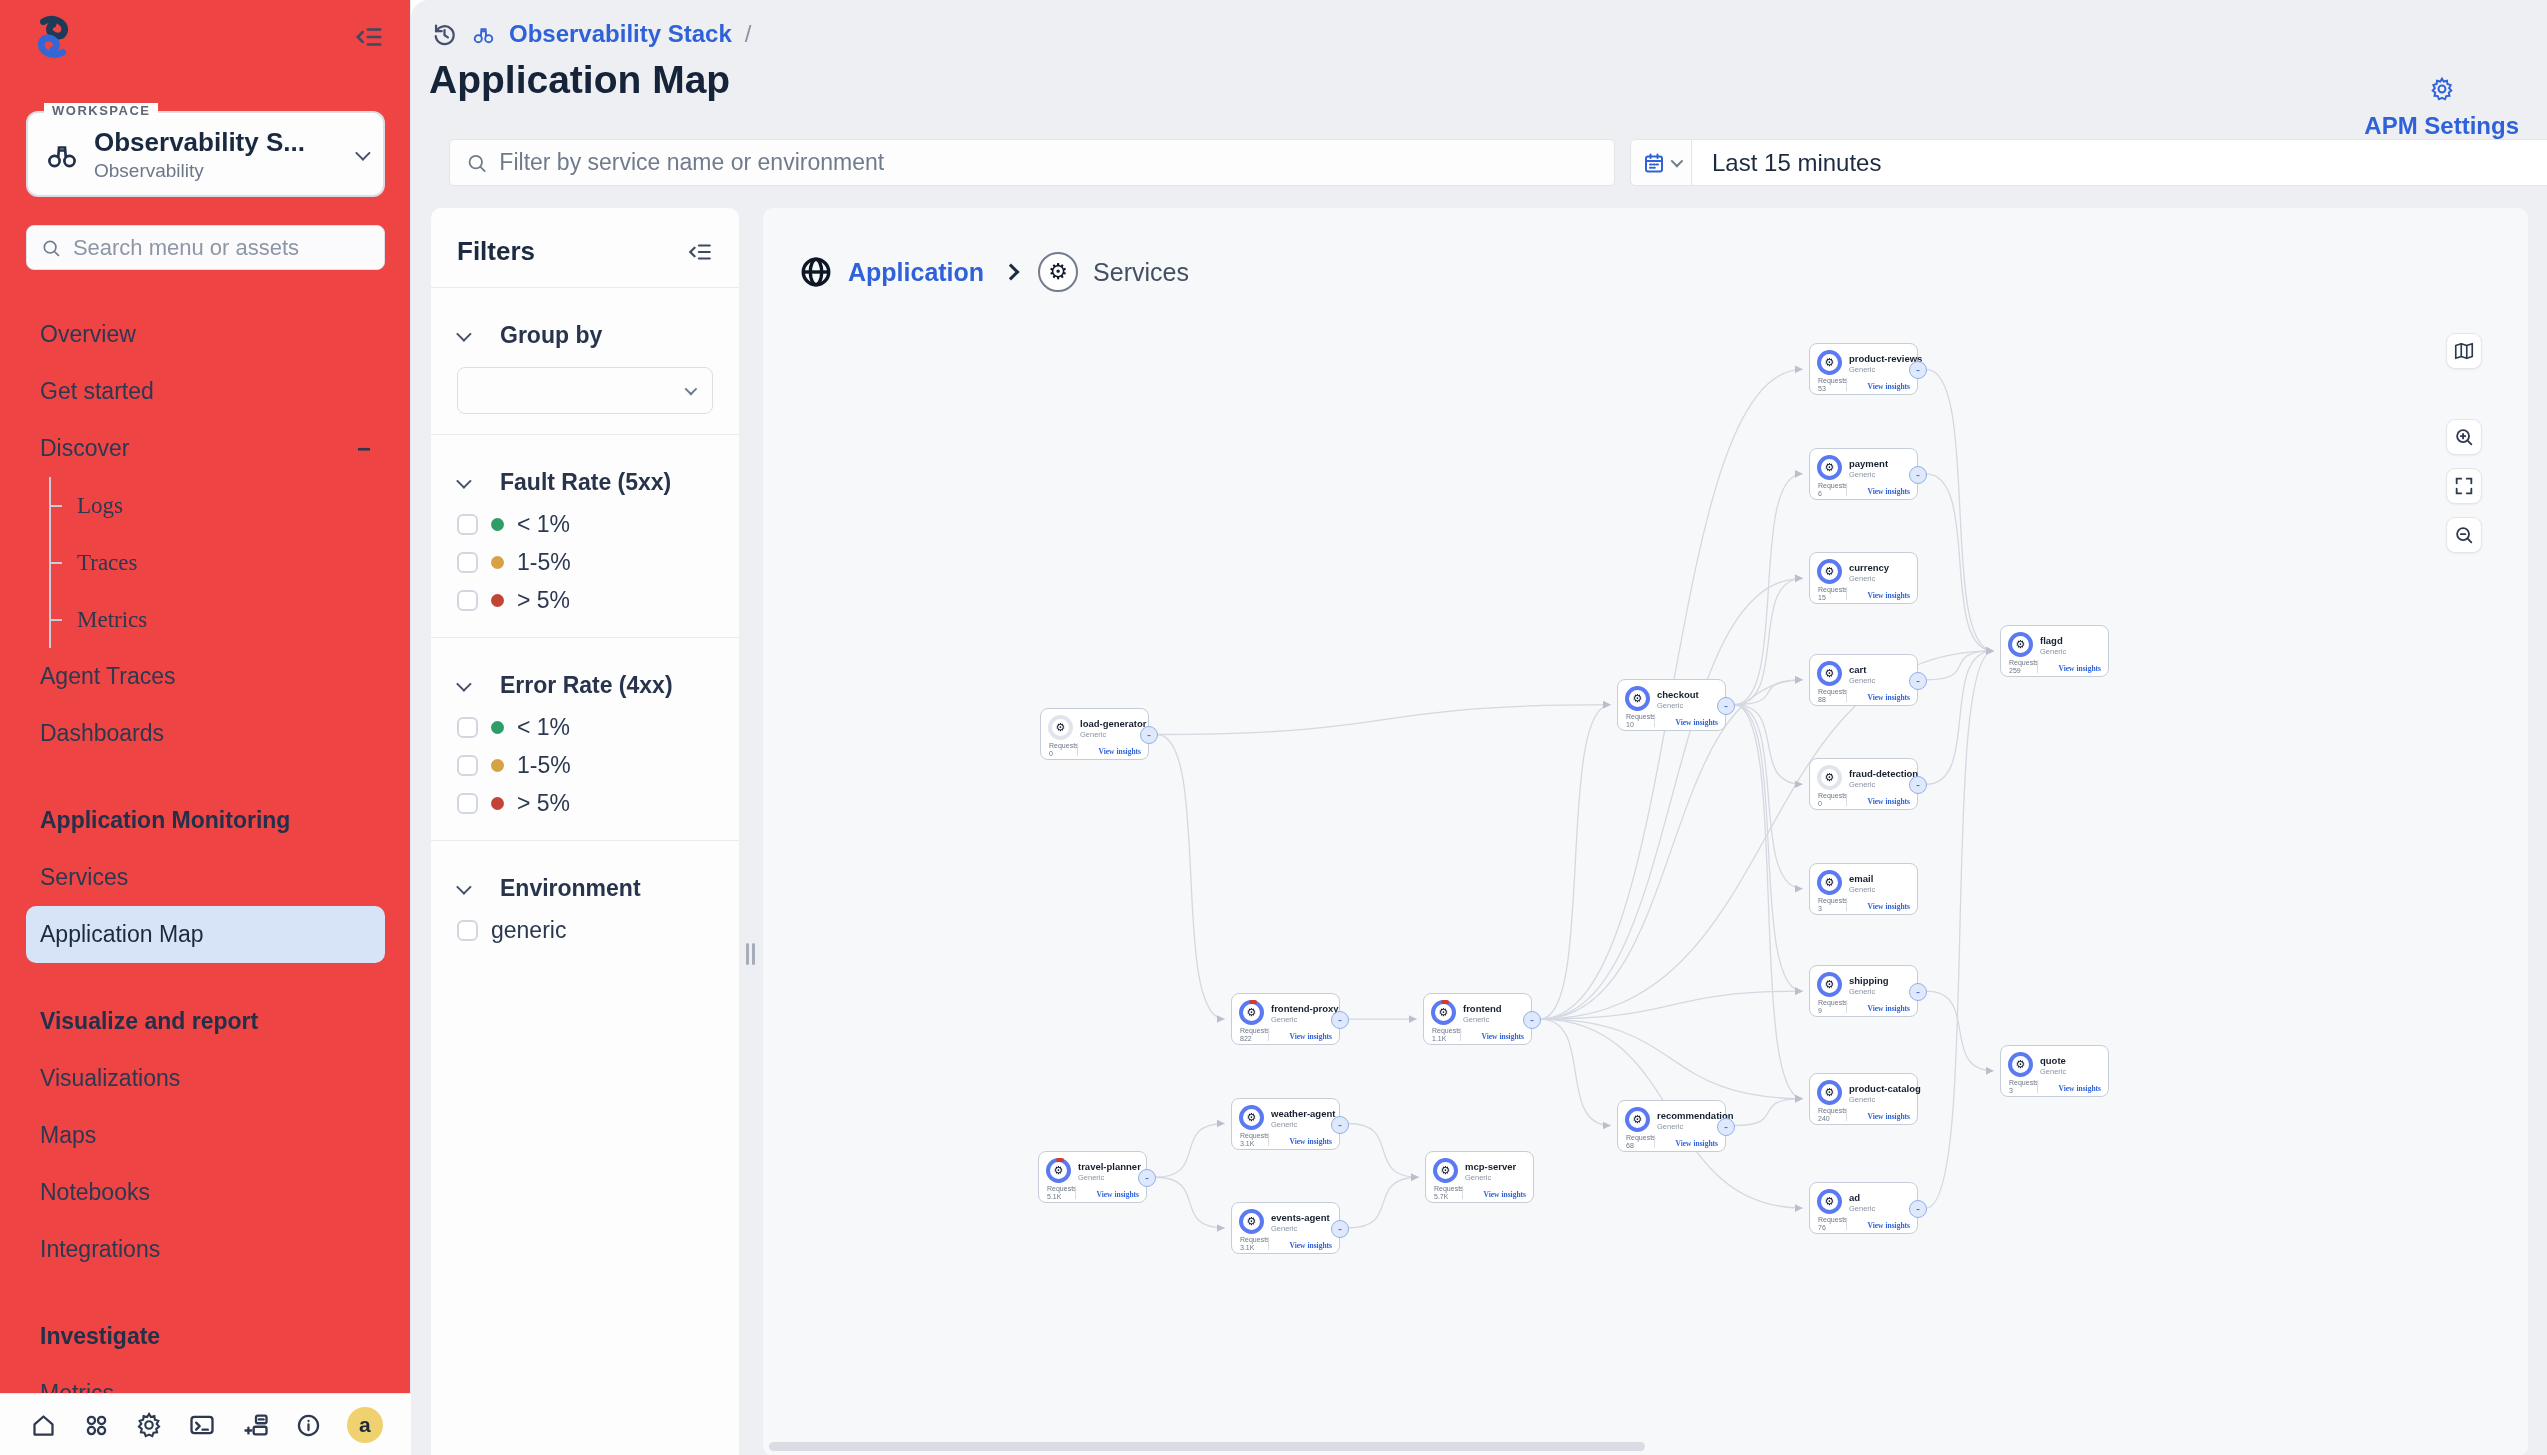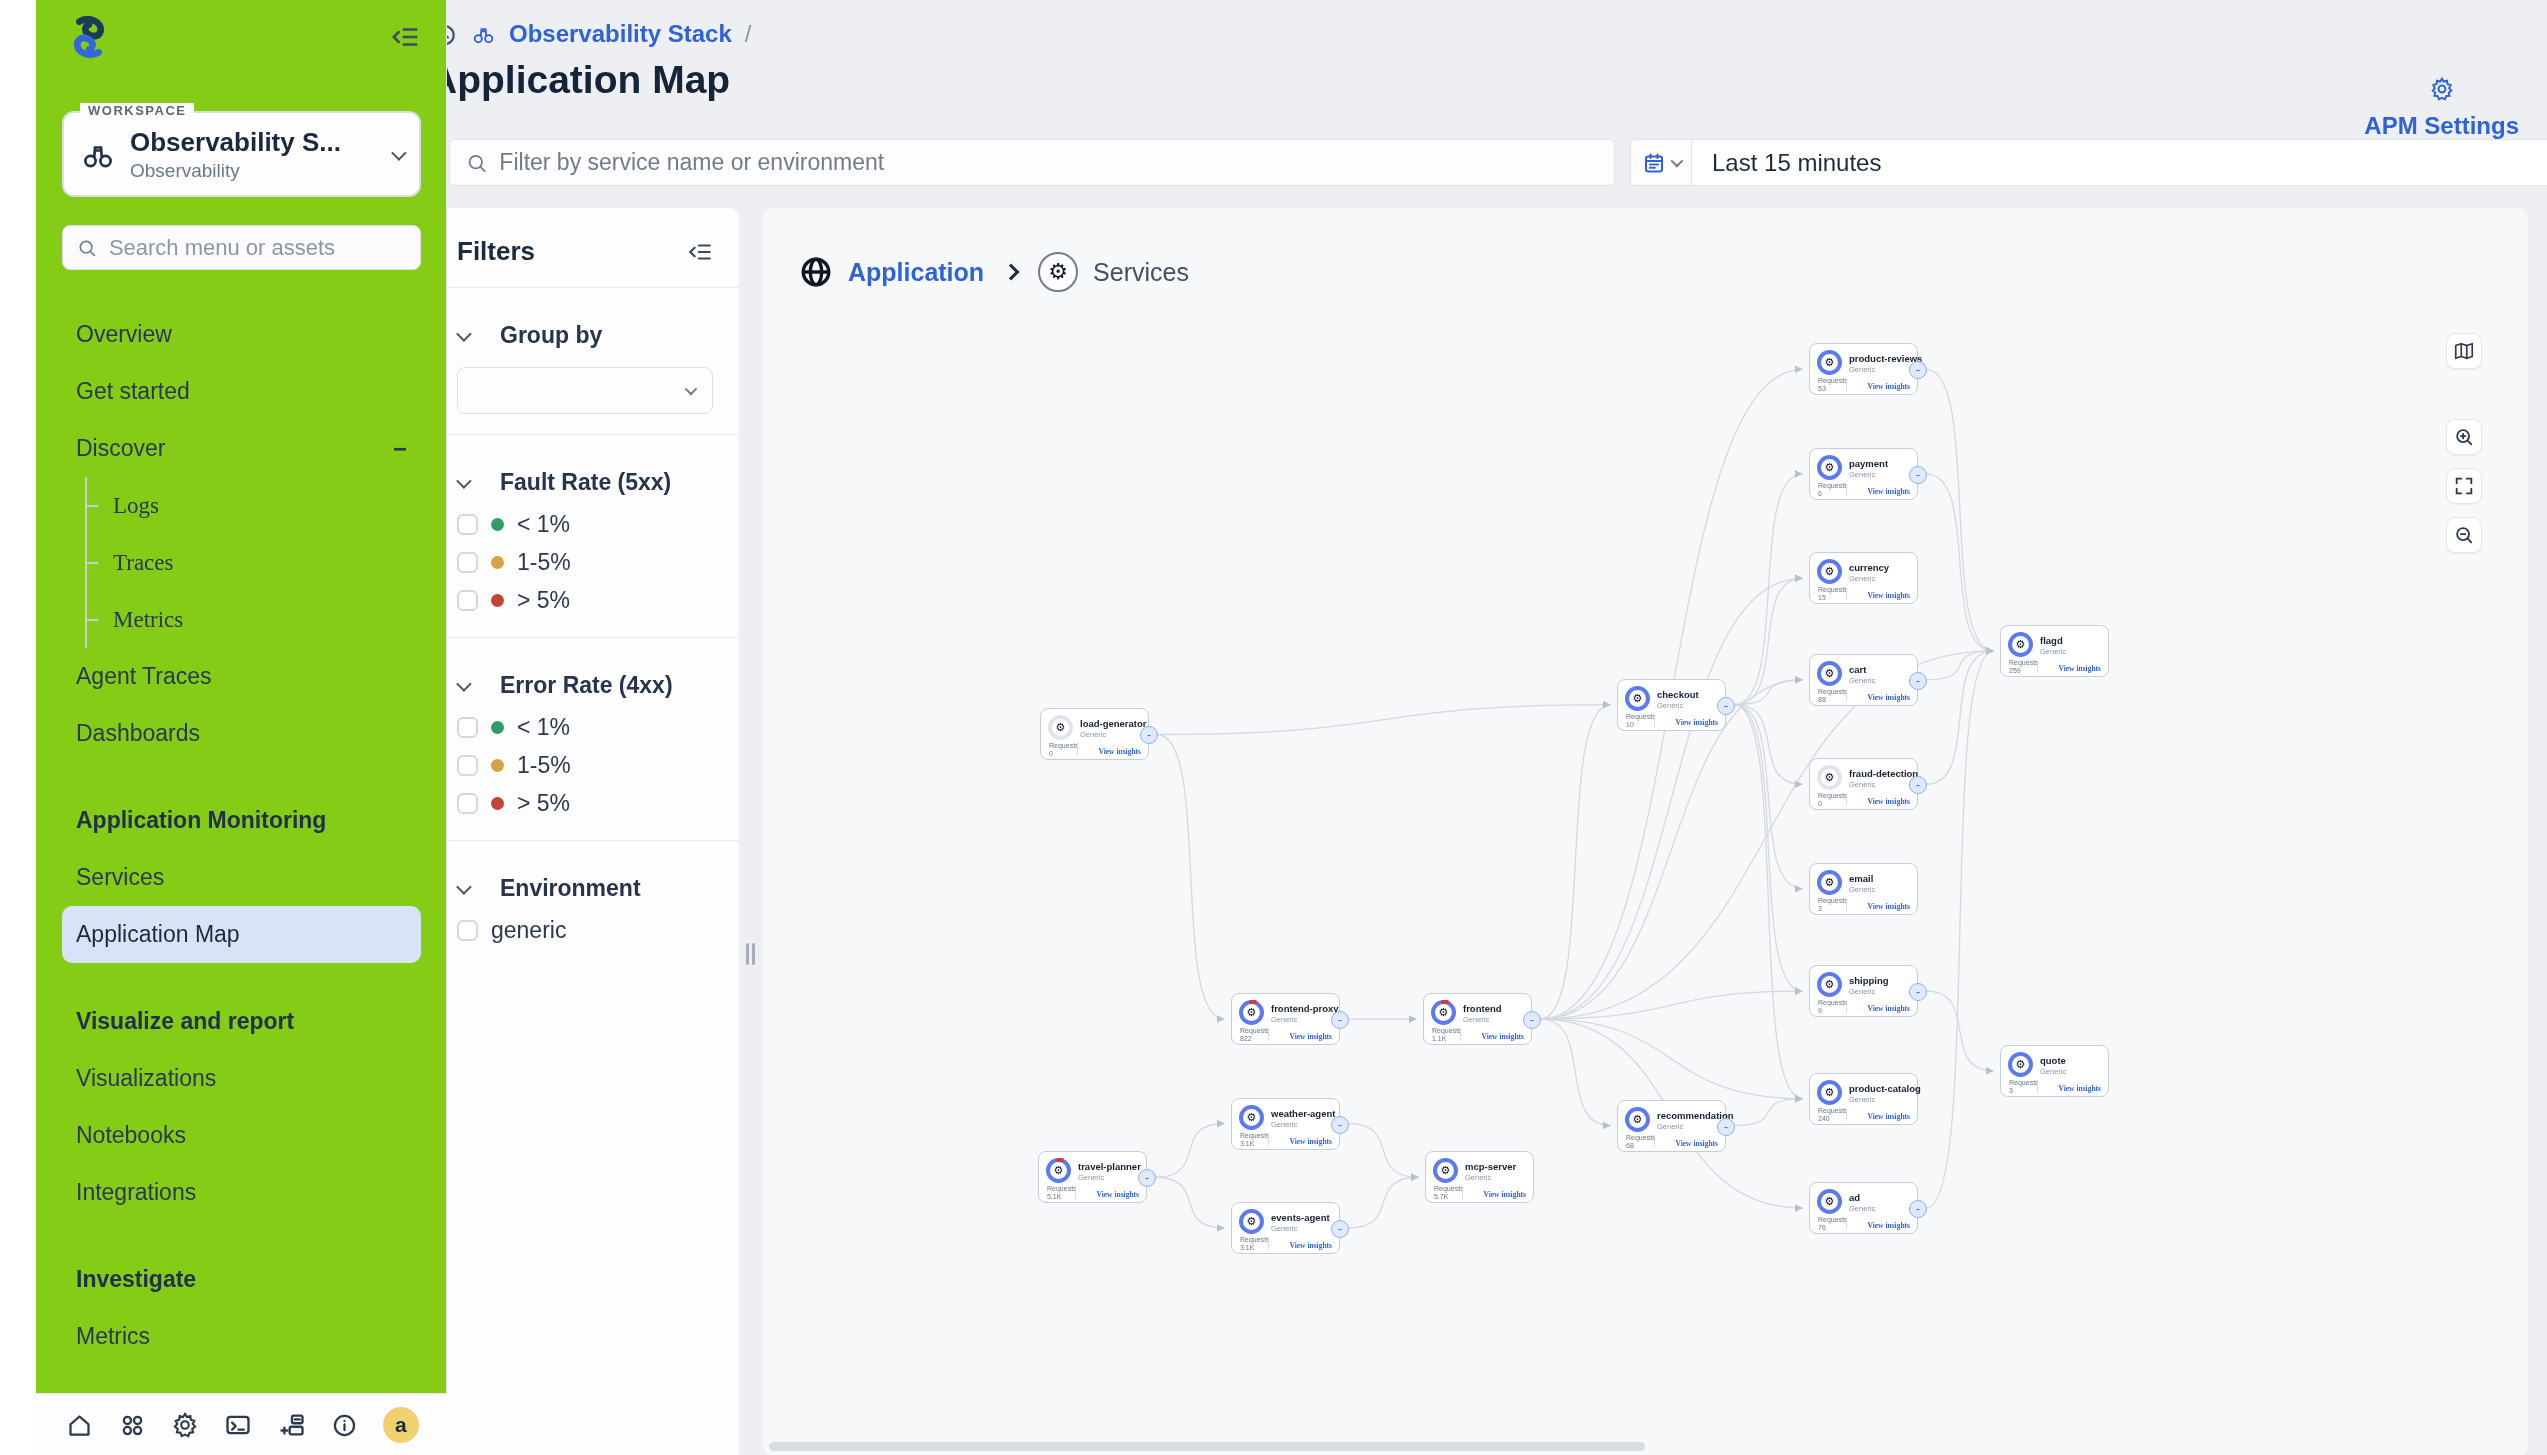--- a/index.html
+++ b/index.html
@@ -1,21 +1,21 @@
 <!DOCTYPE html>
 <html><head>
 <meta charset="utf-8">
 <style>
   * { margin:0; padding:0; box-sizing:border-box; }
   html,body { width:2547px; height:1456px; overflow:hidden; background:#ffffff;
     font-family:"Liberation Sans", sans-serif; color:#1c2b40; }
 
   
   .sidebar { position:absolute; left:0; top:0; width:411px; height:1456px;
-    background:#84cc16; border-right:1px solid #e6e8ec; z-index:5;margin-left:36px; }
+    background:#ef4444; border-right:1px solid #e6e8ec; z-index:5; }
   .sb-logo { position:absolute; left:30px; top:14px; width:46px; height:46px; }
   .sb-collapse { position:absolute; right:26px; top:22px; width:30px; height:30px; color:#3d4a61; cursor:pointer; }
   .workspace { position:absolute; left:26px; top:111px; width:359px; height:86px;
     border:2px solid #d9dde4; border-radius:12px; background:#fdfdfe; padding:14px 16px 10px 16px; }
   .ws-label { position:absolute; top:-10px; left:16px; background:#fdfdfe; padding:0 8px;
     font-size:13px; letter-spacing:1.5px; font-weight:bold; color:#5c6activities778; color:#5c6778; }
   .ws-row { display:flex; align-items:center; gap:14px; }
   .ws-texts { flex:1; min-width:0; }
   .ws-name { font-size:26px; font-weight:bold; color:#1a2940; white-space:nowrap; }
   .ws-sub { font-size:19px; color:#6d7889; margin-top:2px; }
@@ -202,20 +202,23 @@
       <div class="nav-item">
         <span class="grow">Services</span>
       </div>
       <div class="nav-item active">
         <span class="grow">Application Map</span>
       </div>
       <div class="nav-gap"></div>
       <div class="nav-section-title">Visualize and report</div>
       <div class="nav-item">
         <span class="grow">Visualizations</span>
+      </div>
+      <div class="nav-item">
+        <span class="grow">Maps</span>
       </div>
       <div class="nav-item">
         <span class="grow">Notebooks</span>
       </div>
       <div class="nav-item">
         <span class="grow">Integrations</span>
       </div>
       <div class="nav-gap"></div>
       <div class="nav-section-title">Investigate</div>
       <div class="nav-item">

